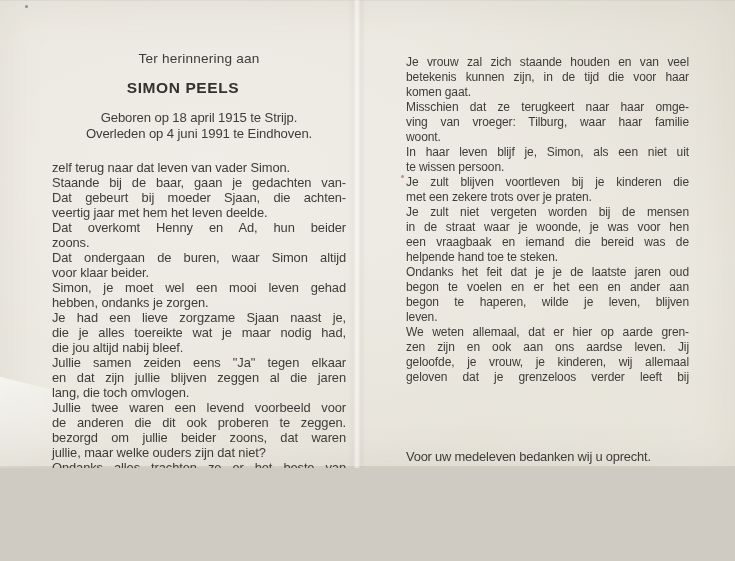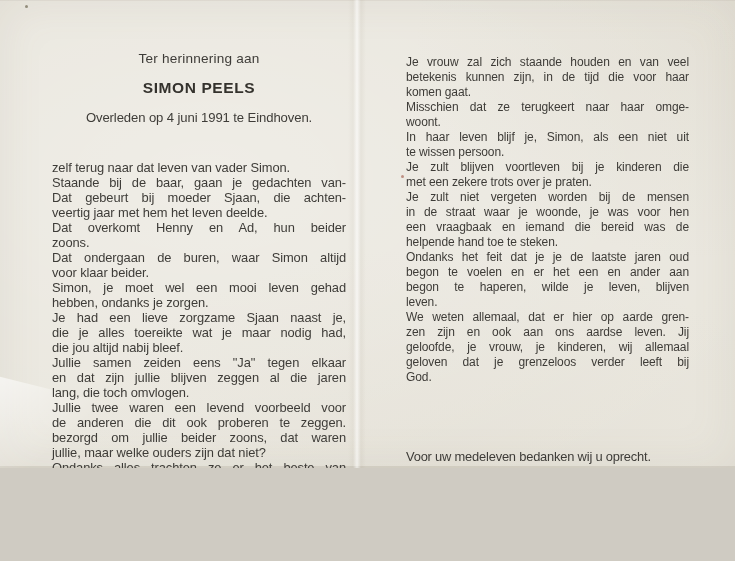--- a/index.html
+++ b/index.html
@@ -52,21 +52,21 @@
 
   .memorial-intro {
     position: absolute;
     left: 52px; top: 51px; width: 294px;
     text-align: center;
     font-size: 13.6px;
     letter-spacing: 0.2px;
   }
   .deceased-name {
     position: absolute;
-    left: 52px; top: 79px; width: 294px;
+    left: 36px; top: 79px; width: 294px;
     text-align: center;
     font-weight: bold;
     font-size: 15.5px;
     letter-spacing: 0.6px;
     color: #34322d;
   }
   .dates {
     position: absolute;
     left: 40px; top: 110px; width: 318px;
     text-align: center;
@@ -109,20 +109,21 @@
   <div class="fold"></div>
   <div class="corner-crease"></div>
   <div class="speck s1"></div>
   <div class="speck s2"></div>
   <div class="speck s3"></div>
 
   <div class="page-left">
     <div class="memorial-intro">Ter herinnering aan</div>
     <div class="deceased-name">SIMON PEELS</div>
     <div class="dates">
+      <div>Geboren op 18 april 1915 te Strijp.</div>
       <div>Overleden op 4 juni 1991 te Eindhoven.</div>
     </div>
     <div class="body-col left-col">
         <div class="tline last">zelf terug naar dat leven van vader Simon.</div>
         <div class="tline">Staande bij de baar, gaan je gedachten van-</div>
         <div class="tline">Dat gebeurt bij moeder Sjaan, die achten-</div>
         <div class="tline last">veertig jaar met hem het leven deelde.</div>
         <div class="tline">Dat overkomt Henny en Ad, hun beider</div>
         <div class="tline last">zoons.</div>
         <div class="tline">Dat ondergaan de buren, waar Simon altijd</div>
@@ -143,35 +144,35 @@
         <div class="tline last">te maken.</div>
       </div>
   </div>
 
   <div class="page-right">
     <div class="body-col right-col">
         <div class="tline">Je vrouw zal zich staande houden en van veel</div>
         <div class="tline">betekenis kunnen zijn, in de tijd die voor haar</div>
         <div class="tline last">komen gaat.</div>
         <div class="tline">Misschien dat ze terugkeert naar haar omge-</div>
+        <div class="tline">ving van vroeger: Tilburg, waar haar familie</div>
         <div class="tline last">woont.</div>
         <div class="tline">In haar leven blijf je, Simon, als een niet uit</div>
         <div class="tline last">te wissen persoon.</div>
         <div class="tline">Je zult blijven voortleven bij je kinderen die</div>
         <div class="tline last">met een zekere trots over je praten.</div>
         <div class="tline">Je zult niet vergeten worden bij de mensen</div>
         <div class="tline">in de straat waar je woonde, je was voor hen</div>
         <div class="tline">een vraagbaak en iemand die bereid was de</div>
         <div class="tline last">helpende hand toe te steken.</div>
         <div class="tline">Ondanks het feit dat je je de laatste jaren oud</div>
         <div class="tline">begon te voelen en er het een en ander aan</div>
         <div class="tline">begon te haperen, wilde je leven, blijven</div>
         <div class="tline last">leven.</div>
         <div class="tline">We weten allemaal, dat er hier op aarde gren-</div>
         <div class="tline">zen zijn en ook aan ons aardse leven. Jij</div>
         <div class="tline">geloofde, je vrouw, je kinderen, wij allemaal</div>
         <div class="tline">geloven dat je grenzeloos verder leeft bij</div>
-        <div class="tline last">God.</div>
       </div>
     <div class="thanks">Voor uw medeleven bedanken wij u oprecht.</div>
     <div class="signature">Echtgenoot en kinderen.</div>
   </div>
 </div>
 
 </body></html>

